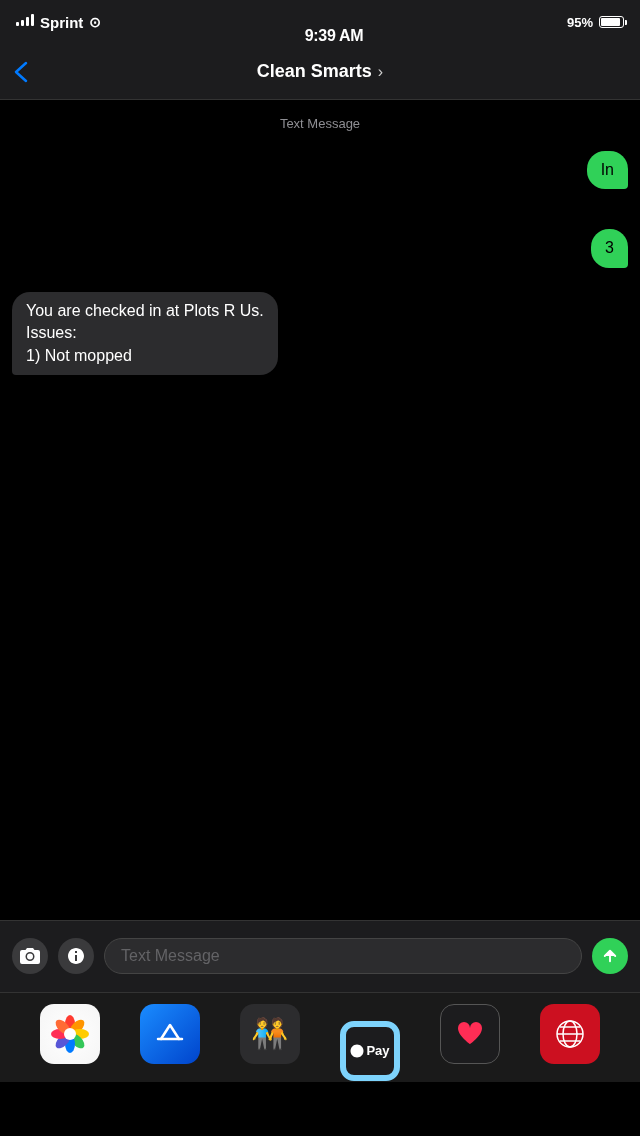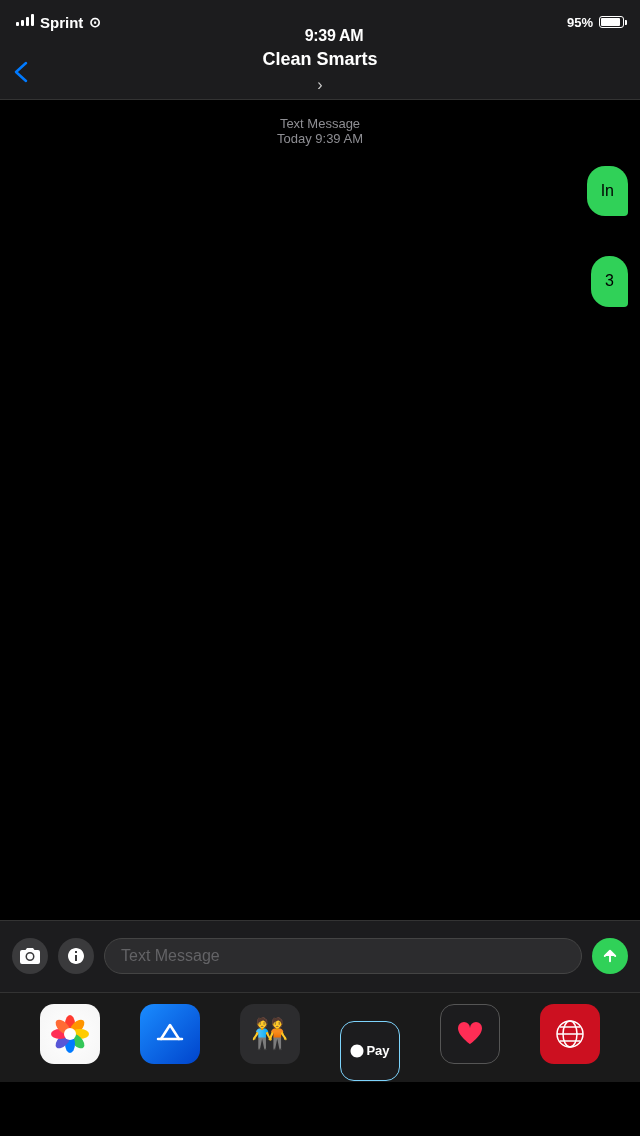--- a/index.html
+++ b/index.html
@@ -103,21 +103,20 @@
       display: flex;
       align-items: center;
     }
     .nav-title {
       font-size: 18px;
       font-weight: 700;
       color: #fff;
       display: flex;
       align-items: center;
       gap: 6px;
-      flex-direction: column;
     }
     .nav-chevron {
       color: #ccc;
       font-size: 16px;
       font-weight: 400;
     }
 
     
     .messages-area {
       width: 100%;
@@ -149,21 +148,21 @@
       margin-bottom: 8px;
     }
     .message-row.sent {
       justify-content: flex-end;
     }
     .message-row.received {
       justify-content: flex-start;
     }
     .bubble {
       max-width: 75%;
-      padding: 14px 14px;
+      padding: 8px 14px;
       border-radius: 18px;
       font-size: 16px;
       line-height: 1.4;
       word-wrap: break-word;
     }
     .bubble.sent {
       background: #30d158;
       color: #000;
       border-bottom-right-radius: 4px;
     }
@@ -312,38 +311,44 @@
   <div class="nav-title">
     <span>Clean Smarts</span>
     <span class="nav-chevron">›</span>
   </div>
 </div>
 
 <div class="messages-area">
 
   <div class="timestamp">
     <div class="timestamp-label">Text Message</div>
-    <div class="timestamp-date">Today 9:39 AM</div>
   </div>
 
   <div class="message-row sent">
     <div class="bubble sent">In</div>
   </div>
 
   <div style="height: 16px;"></div>
 
 
   <div style="height: 16px;"></div>
 
   <div class="message-row sent">
     <div class="bubble sent">3</div>
   </div>
 
   <div style="height: 16px;"></div>
 
+  <div class="message-row received">
+    <div class="bubble received">
+      You are checked in at Plots R Us.<br>
+      Issues:<br>
+      1) Not mopped
+    </div>
+  </div>
 
 </div>
 
 <div class="input-area">
   <div class="icon-btn">
     <svg width="20" height="17" viewBox="0 0 20 17" fill="white">
       <path d="M7 1l-1.5 2H2a2 2 0 00-2 2v10a2 2 0 002 2h16a2 2 0 002-2V5a2 2 0 00-2-2h-3.5L13 1H7zm3 4a4.5 4.5 0 110 9 4.5 4.5 0 010-9zm0 1.5a3 3 0 100 6 3 3 0 000-6z"></path>
     </svg>
   </div>
   <div class="icon-btn" style="font-size:18px; font-weight:700; color:#fff; background:#3a3a3c; border-radius:50%;">
@@ -384,21 +389,21 @@
       <path d="M17 5L22 15H28L23 22H28L17 30L6 22H11L6 15H12L17 5Z" fill="none"></path>
       <path d="M8 22 L17 8 L26 22" stroke="white" stroke-width="2.5" fill="none" stroke-linecap="round" stroke-linejoin="round"></path>
       <line x1="5" y1="22" x2="29" y2="22" stroke="white" stroke-width="2.5" stroke-linecap="round"></line>
     </svg>
   </div>
 
   <div class="dock-icon memoji" style="font-size:30px;">
     🧑‍🤝‍🧑
   </div>
 
-  <div class="dock-icon apple-pay" style="display:flex; flex-direction:column; align-items:center; justify-content:center; background:#1c1c1e; border:1px solid #7dd3fc; border-radius:14px;margin-top:34px;">
+  <div class="dock-icon apple-pay" style="display:flex; flex-direction:column; align-items:center; justify-content:center; background:#1c1c1e; border:6px solid #7dd3fc; border-radius:14px;margin-top:34px;">
     <span style="font-size:12px; color:#fff; display:flex; align-items:center; gap:2px;">
       <svg width="14" height="14" viewBox="0 0 14 14" fill="white">
         <path d="M7 0.5C3.41 0.5 0.5 3.41 0.5 7C0.5 10.59 3.41 13.5 7 13.5C10.59 13.5 13.5 10.59 13.5 7C13.5 3.41 10.59 0.5 7 0.5Z"></path>
       </svg>
       <span style="font-size:13px; font-weight:600;">Pay</span>
     </span>
   </div>
 
   <div class="dock-icon hearts" style="background:#1c1c1e; border:1px solid #555;">
     <svg width="32" height="32" viewBox="0 0 32 32" fill="none">

